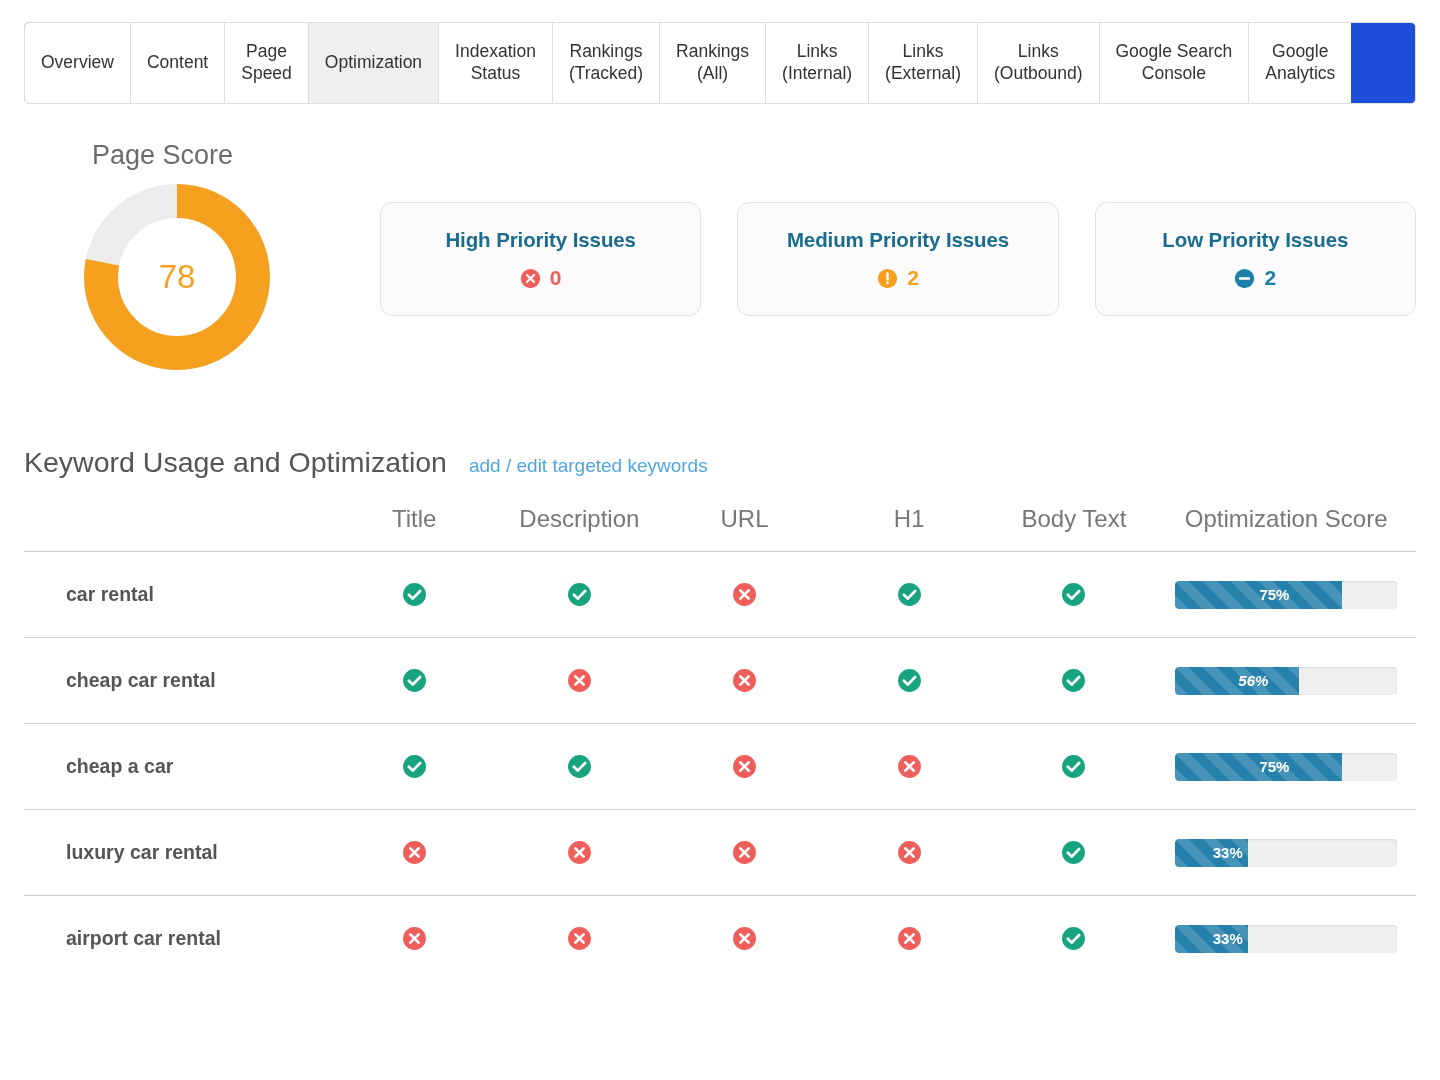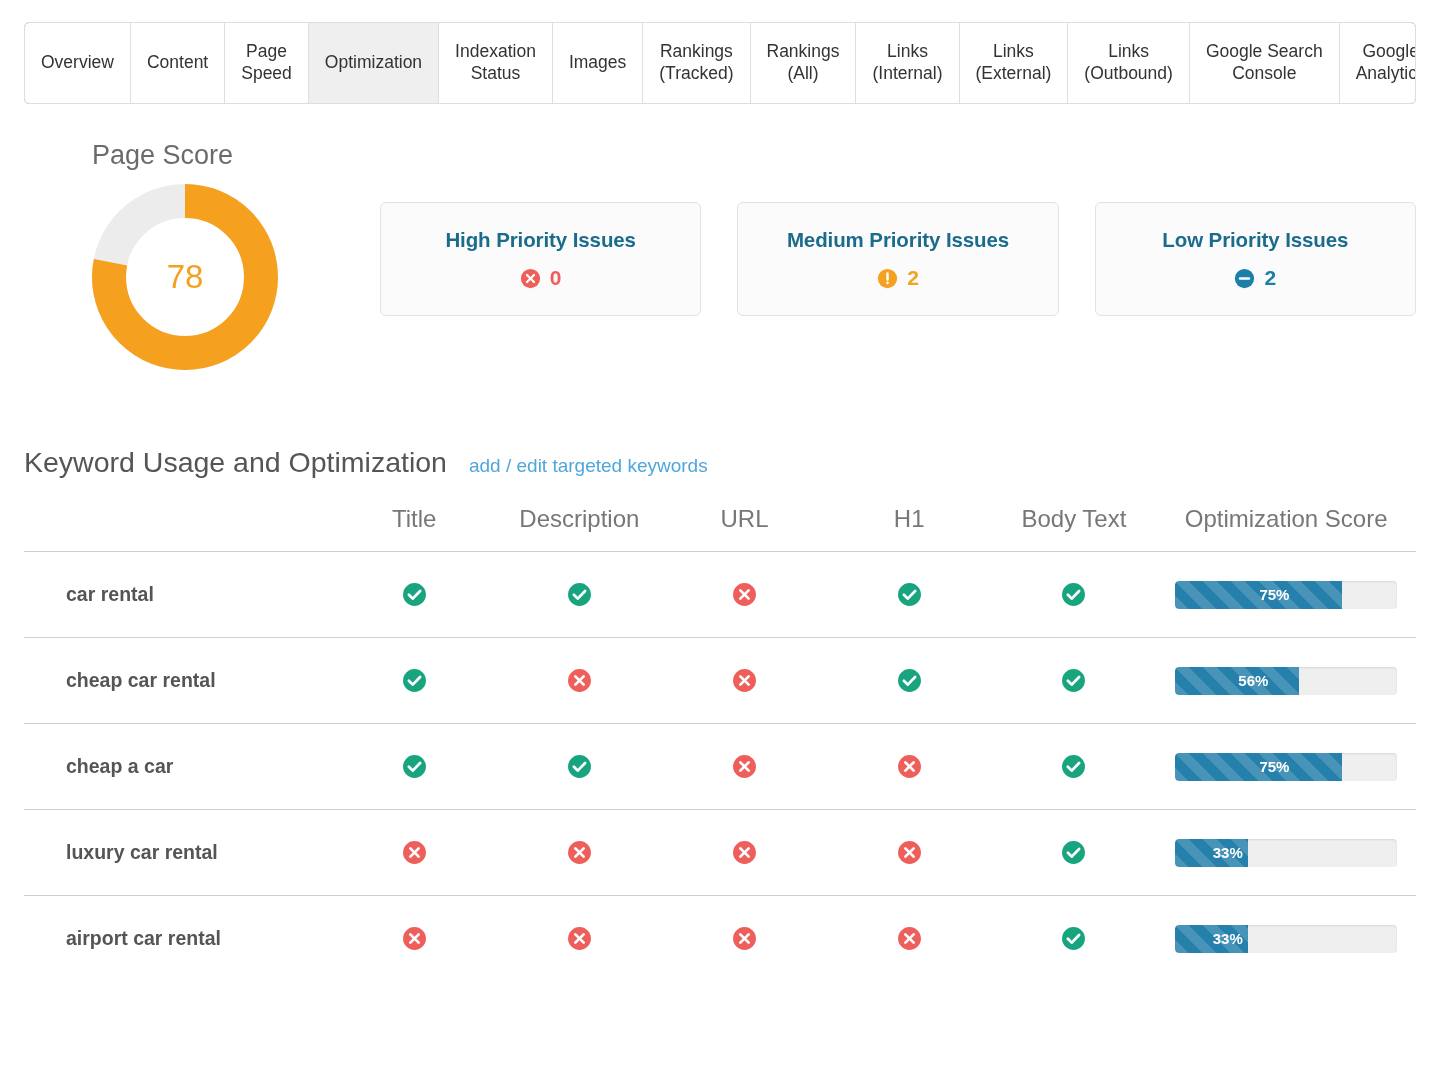--- a/index.html
+++ b/index.html
@@ -50,21 +50,21 @@
   .score-title {
     position: absolute;
     left: 68px;
     top: 36px;
     font-size: 27px;
     color: #6b6b6b;
     font-weight: normal;
   }
   .donut-wrap {
     position: absolute;
-    left: 68px;
+    left: 60px;
     top: 80px;
     width: 186px;
     height: 186px;
     text-decoration: underline;
   }
   .donut-svg { display: block; }
   .donut-value {
     position: absolute;
     left: 0; top: 0;
     width: 186px; height: 186px;
@@ -81,21 +81,21 @@
     left: 356px;
     right: 0;
     top: 98px;
     display: flex;
     gap: 36px;
   }
   .card {
     flex: 1 1 0;
     background: #fbfbfb;
     border: 1px solid #e2e2e2;
-    border-radius: 6px;
+    border-radius: 12px;
     height: 114px;
     display: flex;
     flex-direction: column;
     align-items: center;
     justify-content: center;
     gap: 14px;
   }
   .card-title {
     font-size: 20.5px;
     font-weight: bold;
@@ -206,21 +206,20 @@
 <body>
 
 <div class="tabbar">
     <div class="tab">Overview</div>
     <div class="tab">Content</div>
     <div class="tab">Page
 Speed</div>
     <div class="tab active">Optimization</div>
     <div class="tab">Indexation
 Status</div>
-    <div class="tab">Images</div>
     <div class="tab">Rankings
 (Tracked)</div>
     <div class="tab">Rankings
 (All)</div>
     <div class="tab">Links
 (Internal)</div>
     <div class="tab">Links
 (External)</div>
     <div class="tab">Links
 (Outbound)</div>
@@ -347,21 +346,21 @@
               <path d="M16 8 L8 16" stroke="#fff" stroke-width="2.6" fill="none" stroke-linecap="round" stroke-linejoin="round"></path>
             </svg></span></td>
         <td><span class="status-icon"><svg viewBox="0 0 24 24" width="25" height="25">
               <circle cx="12" cy="12" r="11" fill="#18A47F"></circle>
               <path d="M6.6 12.2 L10.3 16 L17.4 8.6" stroke="#fff" stroke-width="2.6" fill="none" stroke-linecap="round" stroke-linejoin="round"></path>
             </svg></span></td>
         <td><span class="status-icon"><svg viewBox="0 0 24 24" width="25" height="25">
               <circle cx="12" cy="12" r="11" fill="#18A47F"></circle>
               <path d="M6.6 12.2 L10.3 16 L17.4 8.6" stroke="#fff" stroke-width="2.6" fill="none" stroke-linecap="round" stroke-linejoin="round"></path>
             </svg></span></td>
-        <td><div class="progress"><div class="progress-fill" style="width: 56%; background-color: rgb(37, 128, 172);">56%</div></div></td>
+        <td><div class="progress"><div class="progress-fill" style="width: 56%; background-color: rgb(37, 128, 172); font-style: italic;">56%</div></div></td>
       </tr>
       <tr>
         <td class="kw-name">cheap a car</td>
         <td><span class="status-icon"><svg viewBox="0 0 24 24" width="25" height="25">
               <circle cx="12" cy="12" r="11" fill="#18A47F"></circle>
               <path d="M6.6 12.2 L10.3 16 L17.4 8.6" stroke="#fff" stroke-width="2.6" fill="none" stroke-linecap="round" stroke-linejoin="round"></path>
             </svg></span></td>
         <td><span class="status-icon"><svg viewBox="0 0 24 24" width="25" height="25">
               <circle cx="12" cy="12" r="11" fill="#18A47F"></circle>
               <path d="M6.6 12.2 L10.3 16 L17.4 8.6" stroke="#fff" stroke-width="2.6" fill="none" stroke-linecap="round" stroke-linejoin="round"></path>

